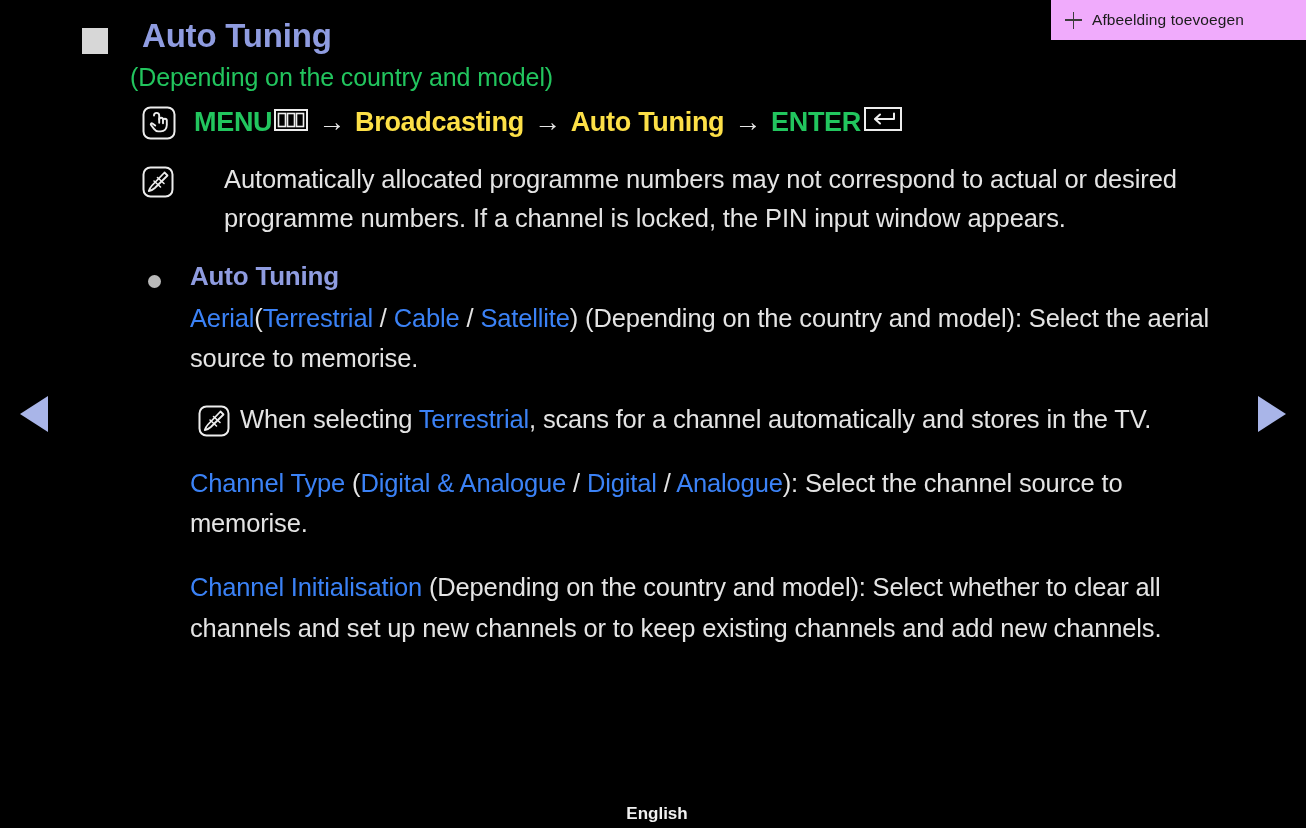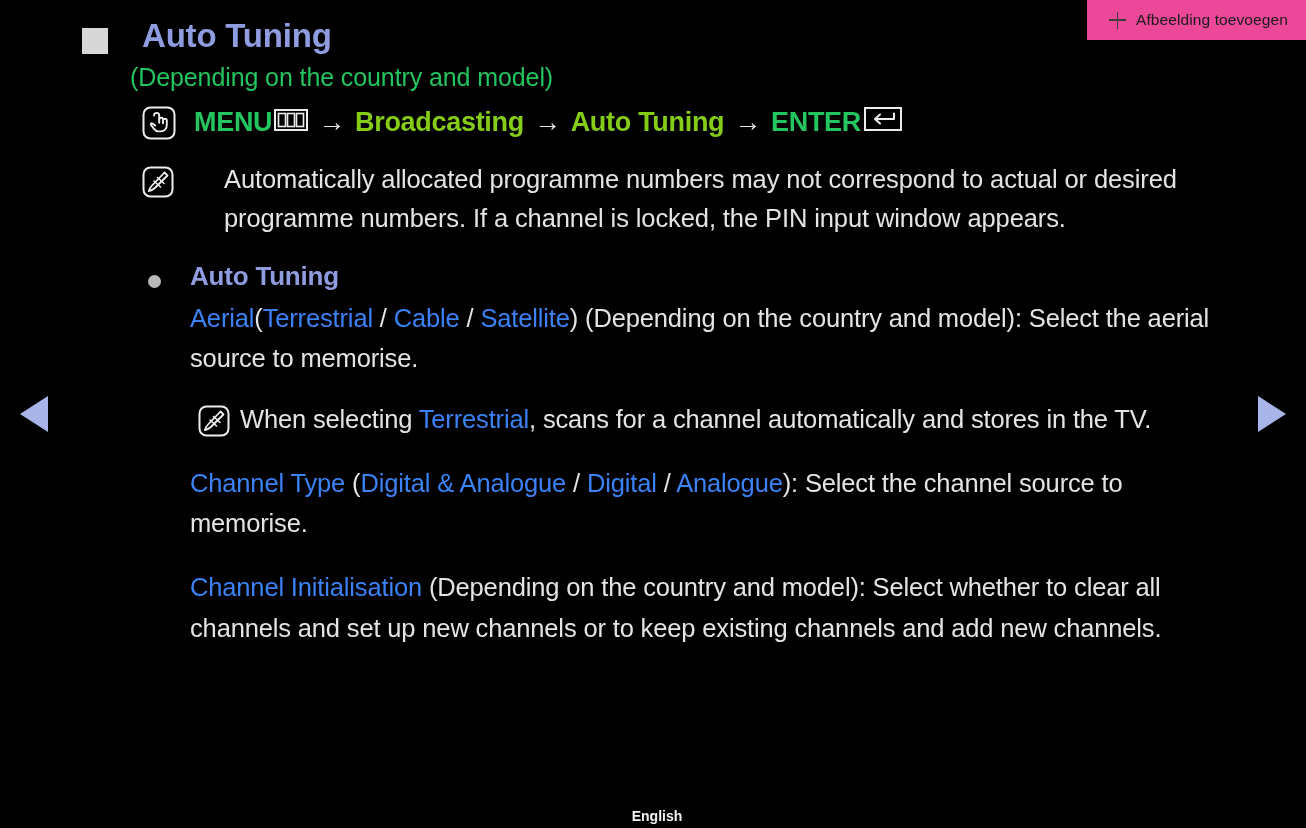--- a/index.html
+++ b/index.html
@@ -14,28 +14,28 @@
     font-family: "Liberation Sans", sans-serif;
     color: #e8e8e8;
     position: relative;
   }
 
   
   .add-image-bar {
     position: absolute;
     top: 0;
     right: 0;
-    width: 219px;
+    width: 255px;
     height: 40px;
-    background: #ec4899;
+    background: #f0abfc;
     color: #1b1b1b;
     display: flex;
     align-items: center;
     gap: 10px;
-    padding-left: 22px;
+    padding-left: 14px;
     box-sizing: border-box;
     font-size: 15.5px;
     letter-spacing: .1px;
     z-index: 40;
   }
   .plus-icon {
     position: relative;
     width: 17px;
     height: 17px;
     flex: 0 0 auto;
@@ -117,21 +117,21 @@
     font-size: 27px;
     letter-spacing: -0.3px;
   }
   .icon-touch {
     width: 34px;
     height: 34px;
     flex: 0 0 auto;
     margin-right: 18px;
   }
   .mp-white { color: #22c55e; font-weight: bold; }
-  .mp-blue  { color: #84cc16; font-weight: bold; }
+  .mp-blue  { color: #fde047; font-weight: bold; }
   .mp-arrow { color: #e6e6e6; margin: 0 10px; font-weight: normal; }
   .glyph-menu { display: inline-block; vertical-align: -2px; margin-left: 2px; }
   .glyph-enter { display: inline-block; vertical-align: -3px; margin-left: 3px; }
 
   
   .note-row {
     display: flex;
     align-items: flex-start;
     margin-left: 130px;
     margin-top: 20px;
@@ -202,21 +202,21 @@
     max-width: 1010px;
     letter-spacing: -0.15px;
   }
 
   .footer {
     position: absolute;
     left: 8px;
     right: 0;
     bottom: 4px;
     text-align: center;
-    font-size: 14px;
+    font-size: 17px;
     font-weight: bold;
     color: #f0f0f0;
   }
 </style>
 </head>
 <body>
 
 <div class="page">
 
   <div class="title-row">

